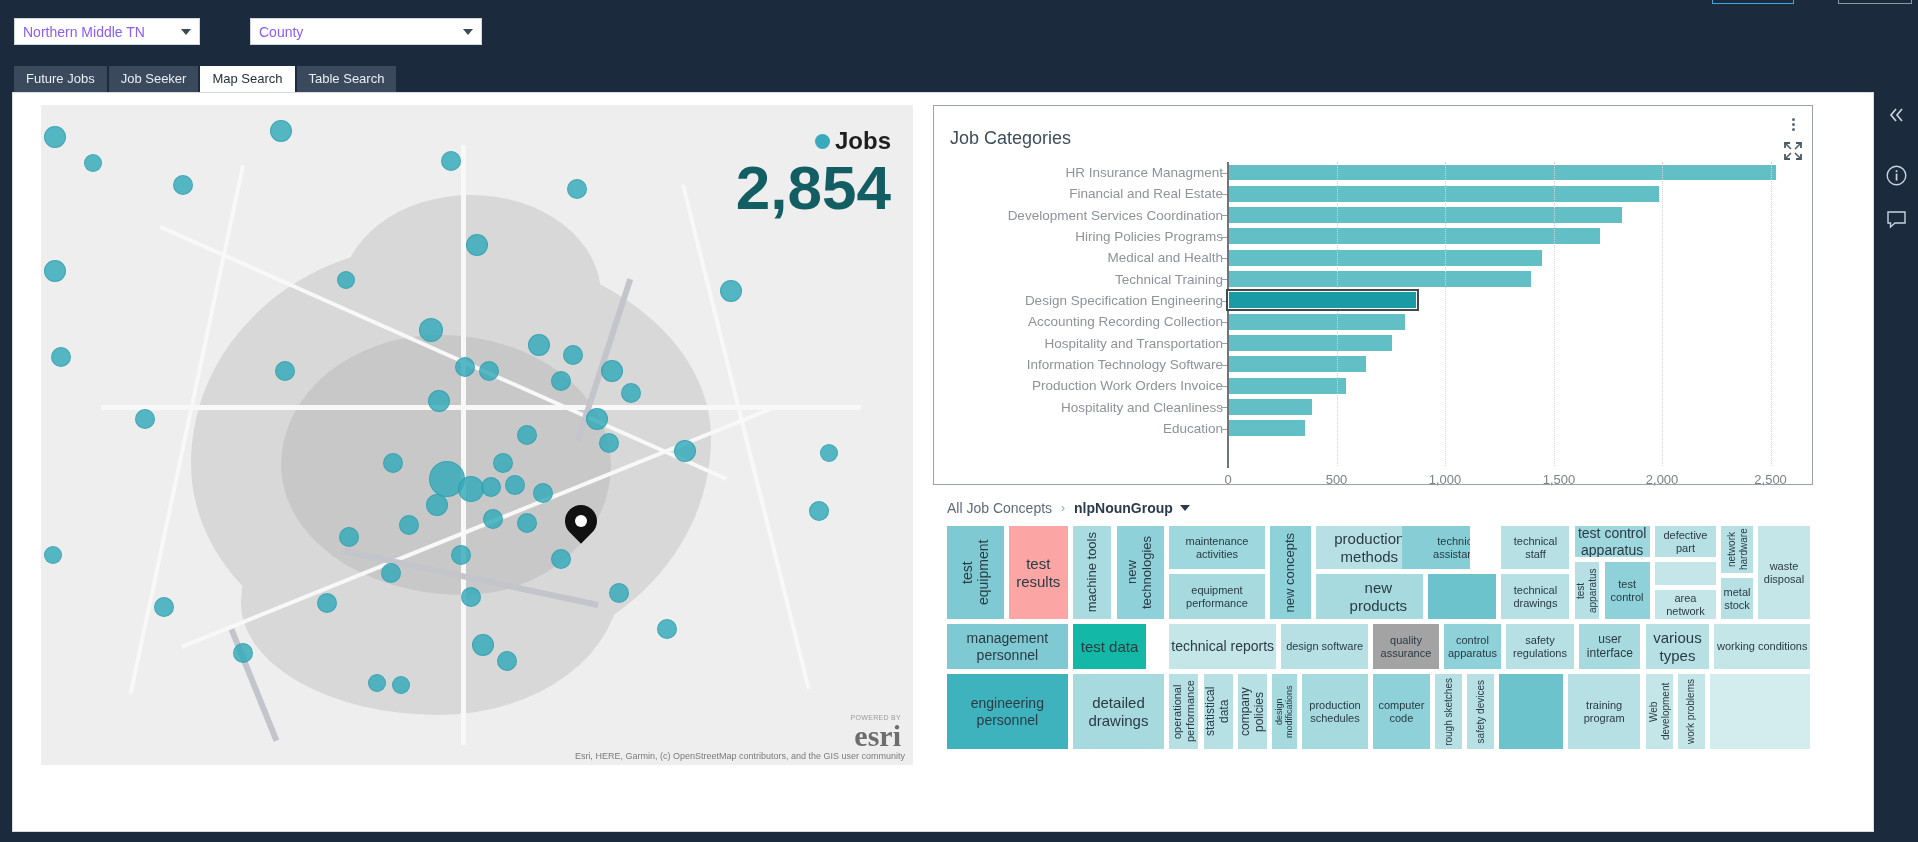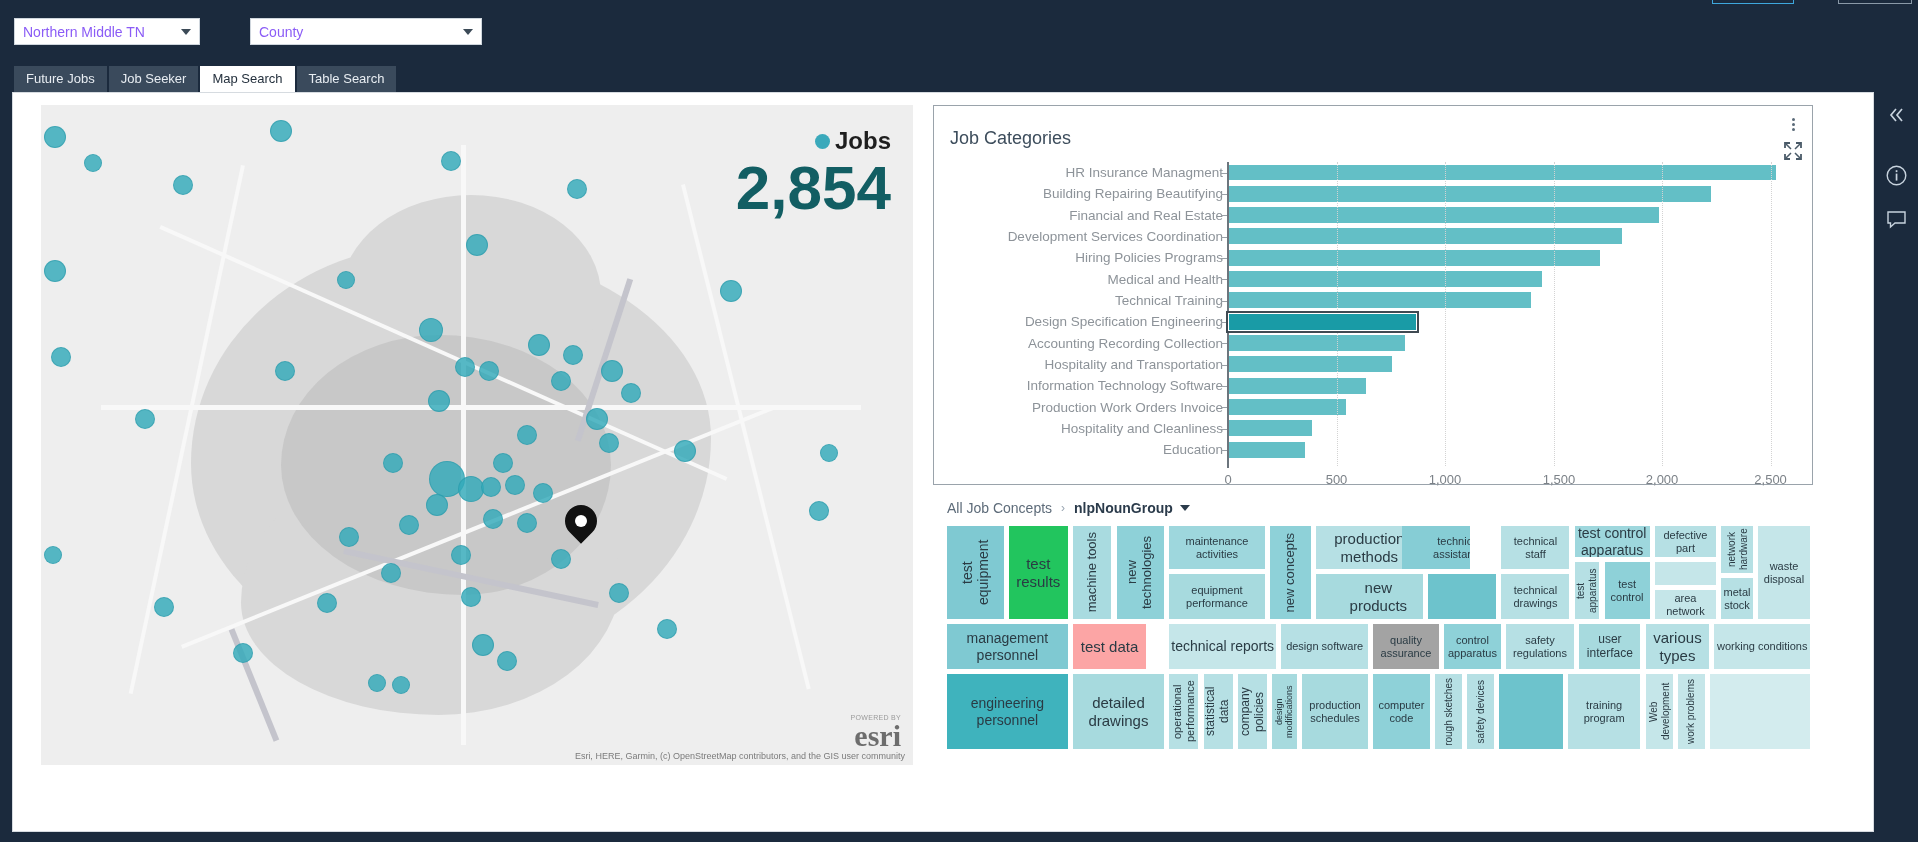--- a/index.html
+++ b/index.html
@@ -328,25 +328,20 @@
         </svg>
       </div>
 
       <div id="bc-plot">
           <div class="bc-row" style="height: 21.3333px;">
             <div class="bc-label" style="height: 21.3333px; line-height: 21.3333px;">HR Insurance Managment</div>
             <div class="bc-tick" style="top: 10.6667px;"></div>
             <div class="bc-bar" style="width: 549.104px; height: 17.9333px; background: rgb(99, 191, 198);"></div>
           </div>
           <div class="bc-row" style="height: 21.3333px;">
-            <div class="bc-label" style="height: 21.3333px; line-height: 21.3333px;">Building Repairing Beautifying</div>
-            <div class="bc-tick" style="top: 10.6667px;"></div>
-            <div class="bc-bar" style="width: 483.993px; height: 17.9333px; background: rgb(99, 191, 198);"></div>
-          </div>
-          <div class="bc-row" style="height: 21.3333px;">
             <div class="bc-label" style="height: 21.3333px; line-height: 21.3333px;">Financial and Real Estate</div>
             <div class="bc-tick" style="top: 10.6667px;"></div>
             <div class="bc-bar" style="width: 431.904px; height: 17.9333px; background: rgb(99, 191, 198);"></div>
           </div>
           <div class="bc-row" style="height: 21.3333px;">
             <div class="bc-label" style="height: 21.3333px; line-height: 21.3333px;">Development Services Coordination</div>
             <div class="bc-tick" style="top: 10.6667px;"></div>
             <div class="bc-bar" style="width: 395.007px; height: 17.9333px; background: rgb(99, 191, 198);"></div>
           </div>
           <div class="bc-row" style="height: 21.3333px;">
@@ -418,21 +413,21 @@
       <span>All Job Concepts</span>
       <span class="bc-sep">›</span>
       <span class="bc-current">nlpNounGroup</span>
       <span class="bc-caret"></span>
     </div>
 
     <div id="treemap">
         <div class="tm-tile vert" style="left: 0px; top: 0px; width: 56.5661px; height: 93px; background: rgb(127, 201, 210); font-size: 14px;">
           <span class="tm-txt">test equipment</span>
         </div>
-        <div class="tm-tile" style="left: 61.8571px; top: 0px; width: 58.8571px; height: 93px; background: #22c55e; font-size: 15px;">
+        <div class="tm-tile" style="left: 61.8571px; top: 0px; width: 58.8571px; height: 93px; background: #fca5a5; font-size: 15px;">
           <span class="tm-txt">test results</span>
         </div>
         <div class="tm-tile vert" style="left: 126.005px; top: 0px; width: 38.2381px; height: 93px; background: rgb(169, 219, 224); font-size: 13px;">
           <span class="tm-txt">machine tools</span>
         </div>
         <div class="tm-tile vert" style="left: 169.534px; top: 0px; width: 47.4021px; height: 93px; background: rgb(142, 209, 216); font-size: 13px;">
           <span class="tm-txt">new technologies</span>
         </div>
         <div class="tm-tile" style="left: 222.228px; top: 0px; width: 95.5132px; height: 43px; background: rgb(158, 215, 221); font-size: 11px;">
           <span class="tm-txt">maintenance activities</span>
@@ -484,21 +479,21 @@
         </div>
         <div class="tm-tile" style="left: 774.36px; top: 52px; width: 31.3651px; height: 41px; background: rgb(182, 224, 228); font-size: 11px;">
           <span class="tm-txt">metal stock</span>
         </div>
         <div class="tm-tile" style="left: 811.016px; top: 0px; width: 51.9841px; height: 93px; background: rgb(197, 230, 233); font-size: 11px;">
           <span class="tm-txt">waste disposal</span>
         </div>
         <div class="tm-tile" style="left: 0px; top: 98px; width: 120.714px; height: 45px; background: rgb(127, 201, 210); font-size: 14px;">
           <span class="tm-txt">management personnel</span>
         </div>
-        <div class="tm-tile" style="left: 126.005px; top: 98px; width: 73px; height: 45px; background: #fca5a5; font-size: 15px;">
+        <div class="tm-tile" style="left: 126.005px; top: 98px; width: 73px; height: 45px; background: #14b8a6; font-size: 15px;">
           <span class="tm-txt">test data</span>
         </div>
         <div class="tm-tile" style="left: 222.228px; top: 98px; width: 106.968px; height: 45px; background: rgb(197, 230, 233); font-size: 14px;">
           <span class="tm-txt">technical reports</span>
         </div>
         <div class="tm-tile" style="left: 334.487px; top: 98px; width: 86.3492px; height: 45px; background: rgb(182, 224, 228); font-size: 11px;">
           <span class="tm-txt">design software</span>
         </div>
         <div class="tm-tile" style="left: 426.127px; top: 98px; width: 65.7302px; height: 45px; background: #a3a3a3; font-size: 11px;">
           <span class="tm-txt">quality assurance</span>

